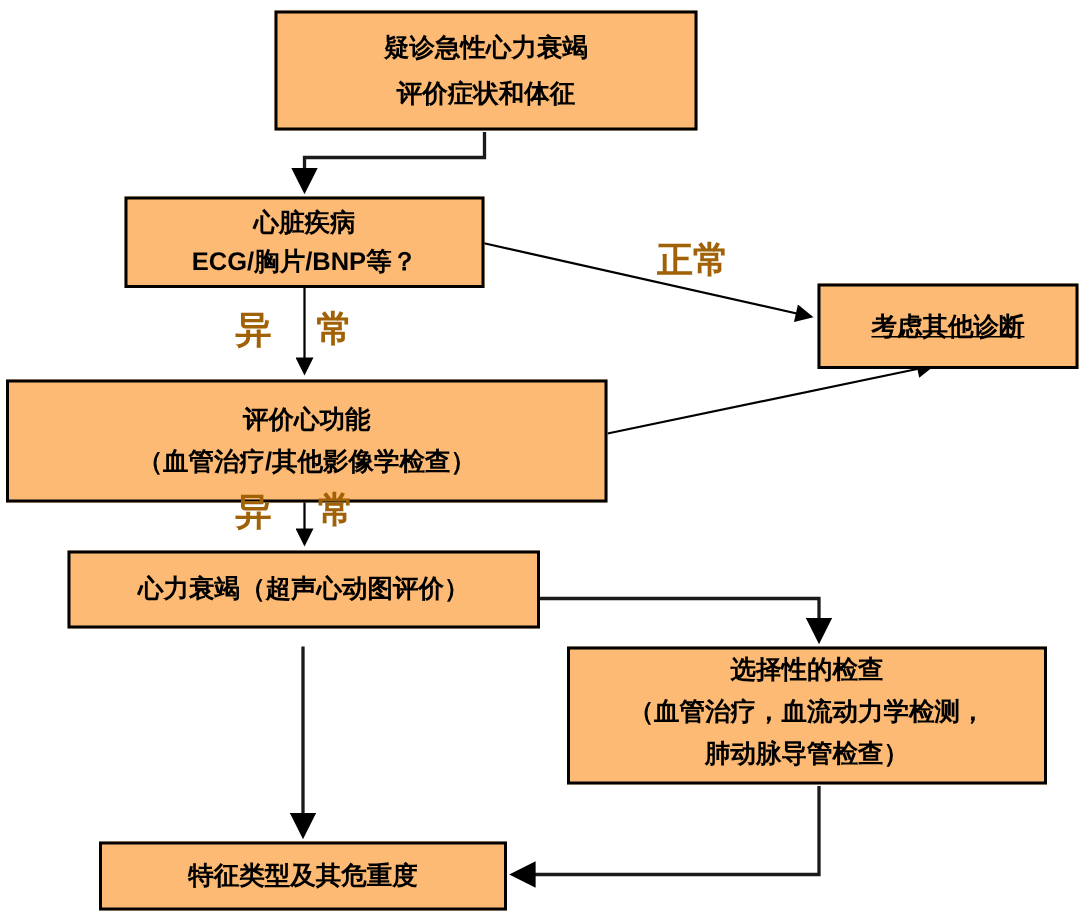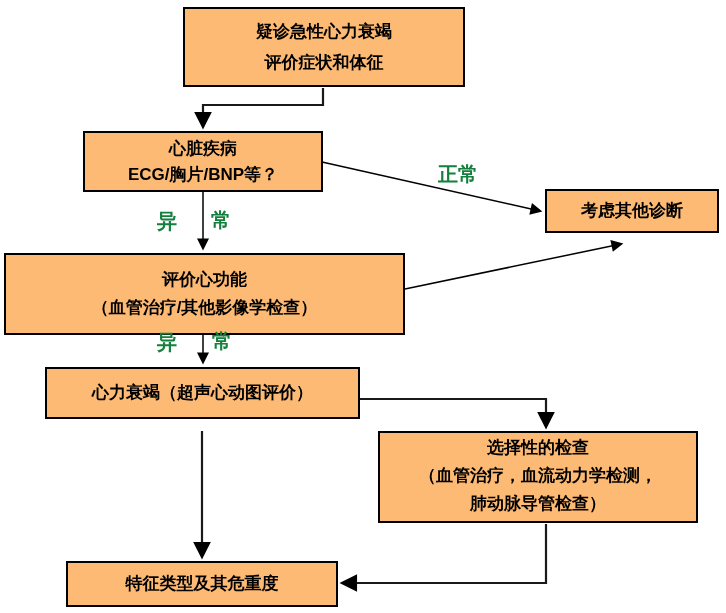--- a/index.html
+++ b/index.html
@@ -25,31 +25,31 @@
     justify-content: center;
     text-align: center;
     font-weight: bold;
     font-size: 17px;
     line-height: 26px;
     color: #000000;
     white-space: nowrap;
   }
   .node-suspect         { left: 183px; top: 7px;   width: 282px; height: 80px; line-height: 31px; }
   .node-heart-disease   { left: 83px;  top: 131px; width: 240px; height: 61px; }
-  .node-other-diagnosis { left: 545px; top: 189px; width: 174px; height: 44px; }
+  .node-other-diagnosis { left: 545px; top: 189px; width: 174px; height: 57px; text-decoration: underline; }
   .node-cardiac-function{ left: 4px;   top: 253px; width: 401px; height: 82px; line-height: 28px; }
   .node-heart-failure   { left: 45px;  top: 367px; width: 315px; height: 52px; }
   .node-selective       { left: 378px; top: 431px; width: 320px; height: 92px; line-height: 28px; font-family: Liberation Mono, monospace; }
   .node-characterize    { left: 66px;  top: 561px; width: 272px; height: 46px; }
   .edge-label {
     position: absolute;
     font-weight: bold;
-    font-size: 20px;
+    font-size: 24px;
     line-height: 22px;
-    color: #15803d;
+    color: #a16207;
     white-space: nowrap;
   }
   .lbl-normal      { left: 438px; top: 163px; }
   .lbl-ab1-left    { left: 157px; top: 210px; }
   .lbl-ab1-right   { left: 211px; top: 209px; }
   .lbl-ab2-left    { left: 157px; top: 331px; }
   .lbl-ab2-right   { left: 212px; top: 330px; }
   svg.connectors {
     position: absolute;
     left: 0; top: 0;

